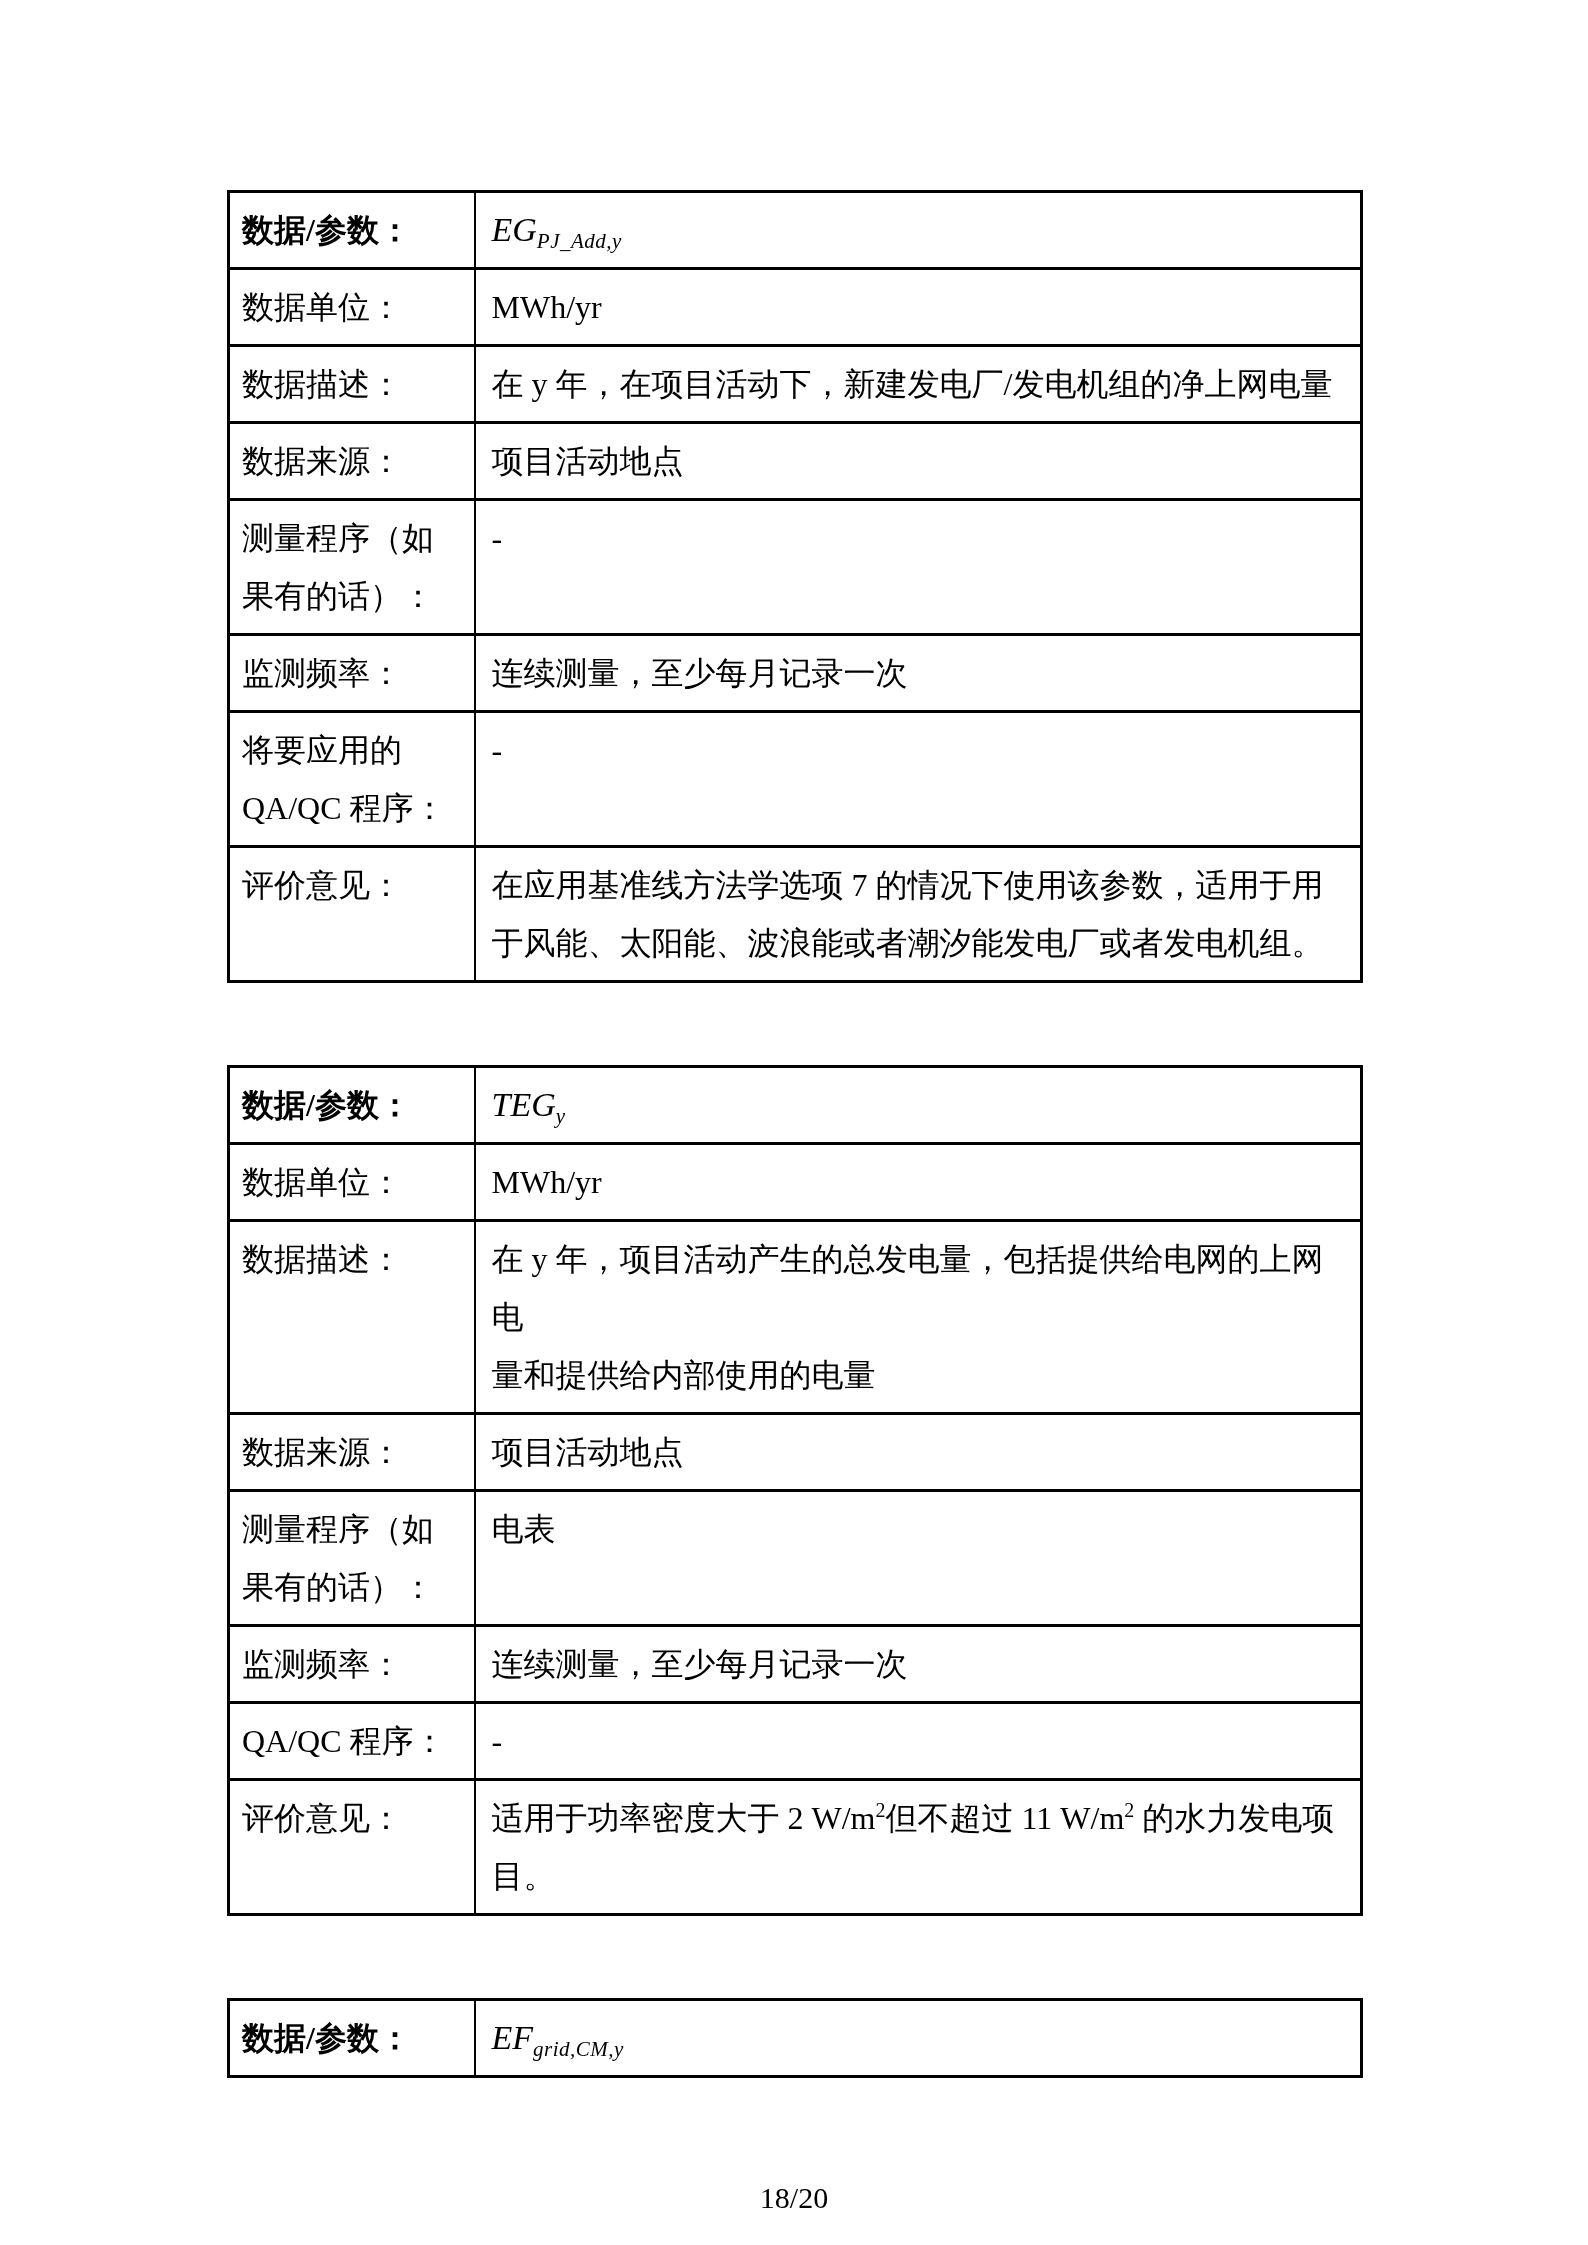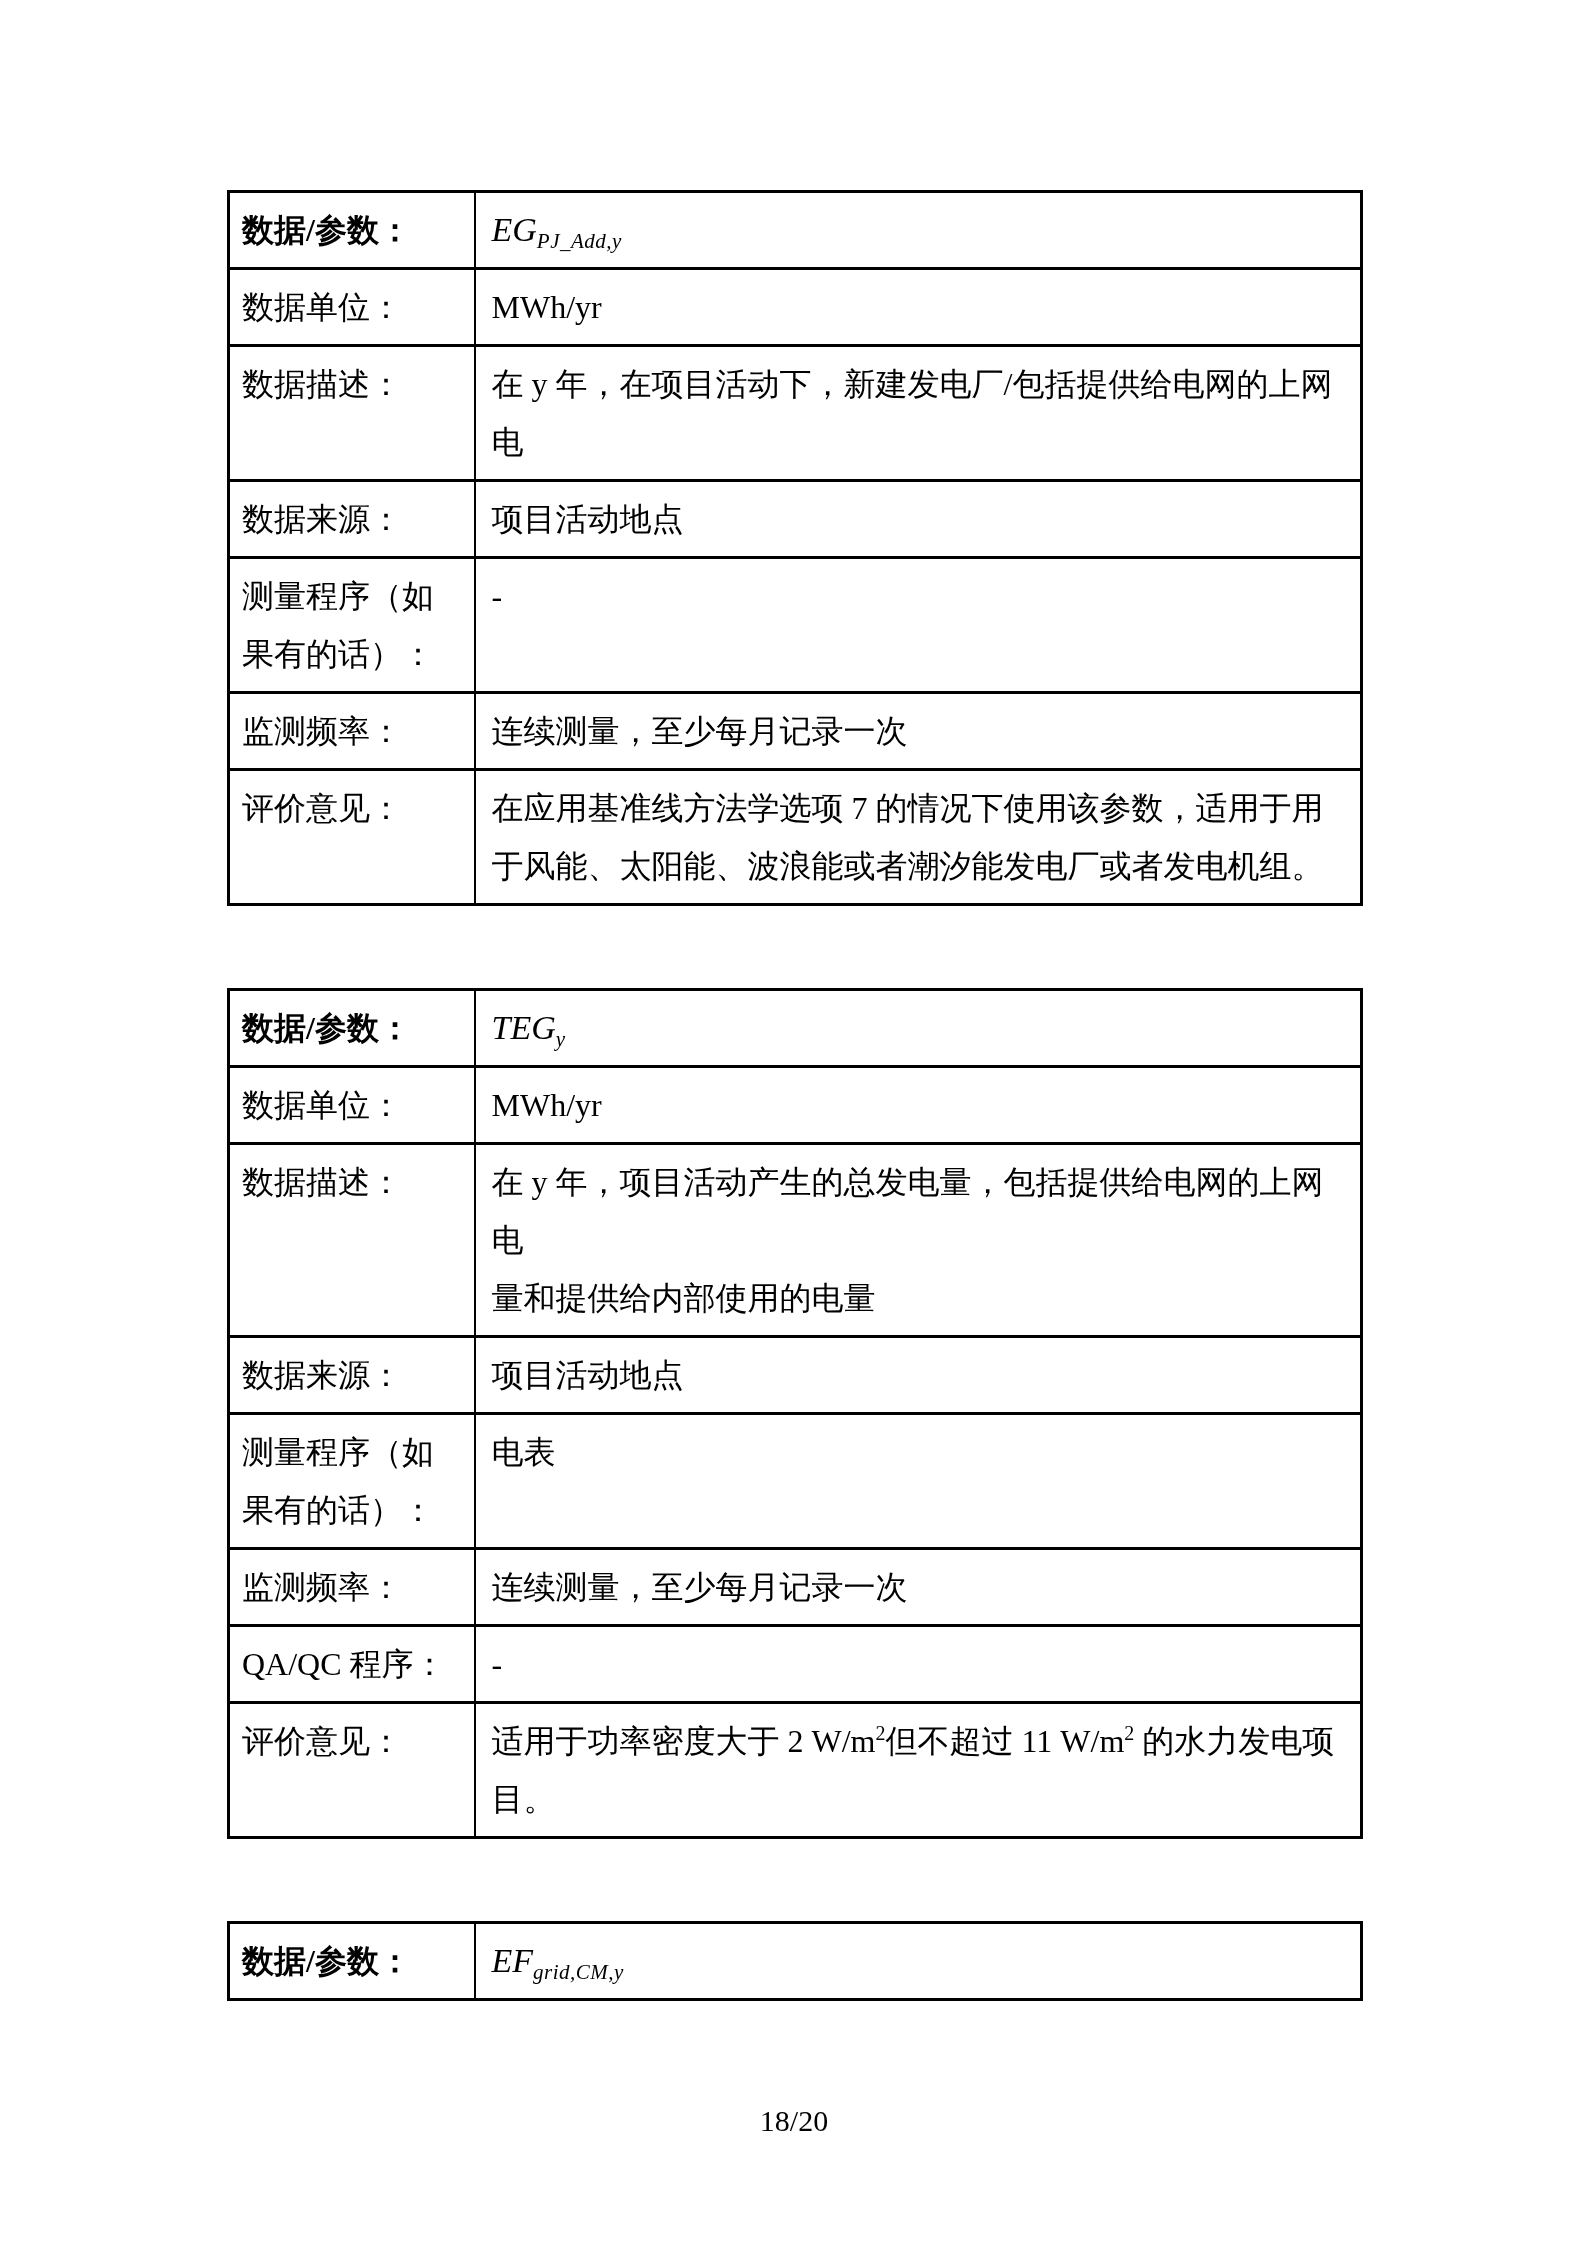--- a/index.html
+++ b/index.html
@@ -90,34 +90,39 @@
         <tr class="param-row">
           <td class="label-cell">数据/参数：</td>
           <td class="value-cell"><span class="param-name"><span>EG</span><sub>PJ_Add,y</sub></span></td>
         </tr>
         <tr>
           <td class="label-cell">数据单位：</td>
           <td class="value-cell">MWh/yr</td>
         </tr>
         <tr>
           <td class="label-cell">数据描述：</td>
-          <td class="value-cell">在 y 年，在项目活动下，新建发电厂/包括提供给电网的上网电</td>
+          <td class="value-cell">在 y 年，在项目活动下，新建发电厂/发电机组的净上网电量</td>
         </tr>
         <tr>
           <td class="label-cell">数据来源：</td>
           <td class="value-cell">项目活动地点</td>
         </tr>
         <tr>
           <td class="label-cell">测量程序（如
 果有的话）：</td>
           <td class="value-cell">-</td>
         </tr>
         <tr>
           <td class="label-cell">监测频率：</td>
           <td class="value-cell">连续测量，至少每月记录一次</td>
+        </tr>
+        <tr>
+          <td class="label-cell">将要应用的
+QA/QC 程序：</td>
+          <td class="value-cell">-</td>
         </tr>
         <tr>
           <td class="label-cell">评价意见：</td>
           <td class="value-cell">在应用基准线方法学选项 7 的情况下使用该参数，适用于用
 于风能、太阳能、波浪能或者潮汐能发电厂或者发电机组。</td>
         </tr>
       </tbody>
     </table>
 
     <table class="param-table">

